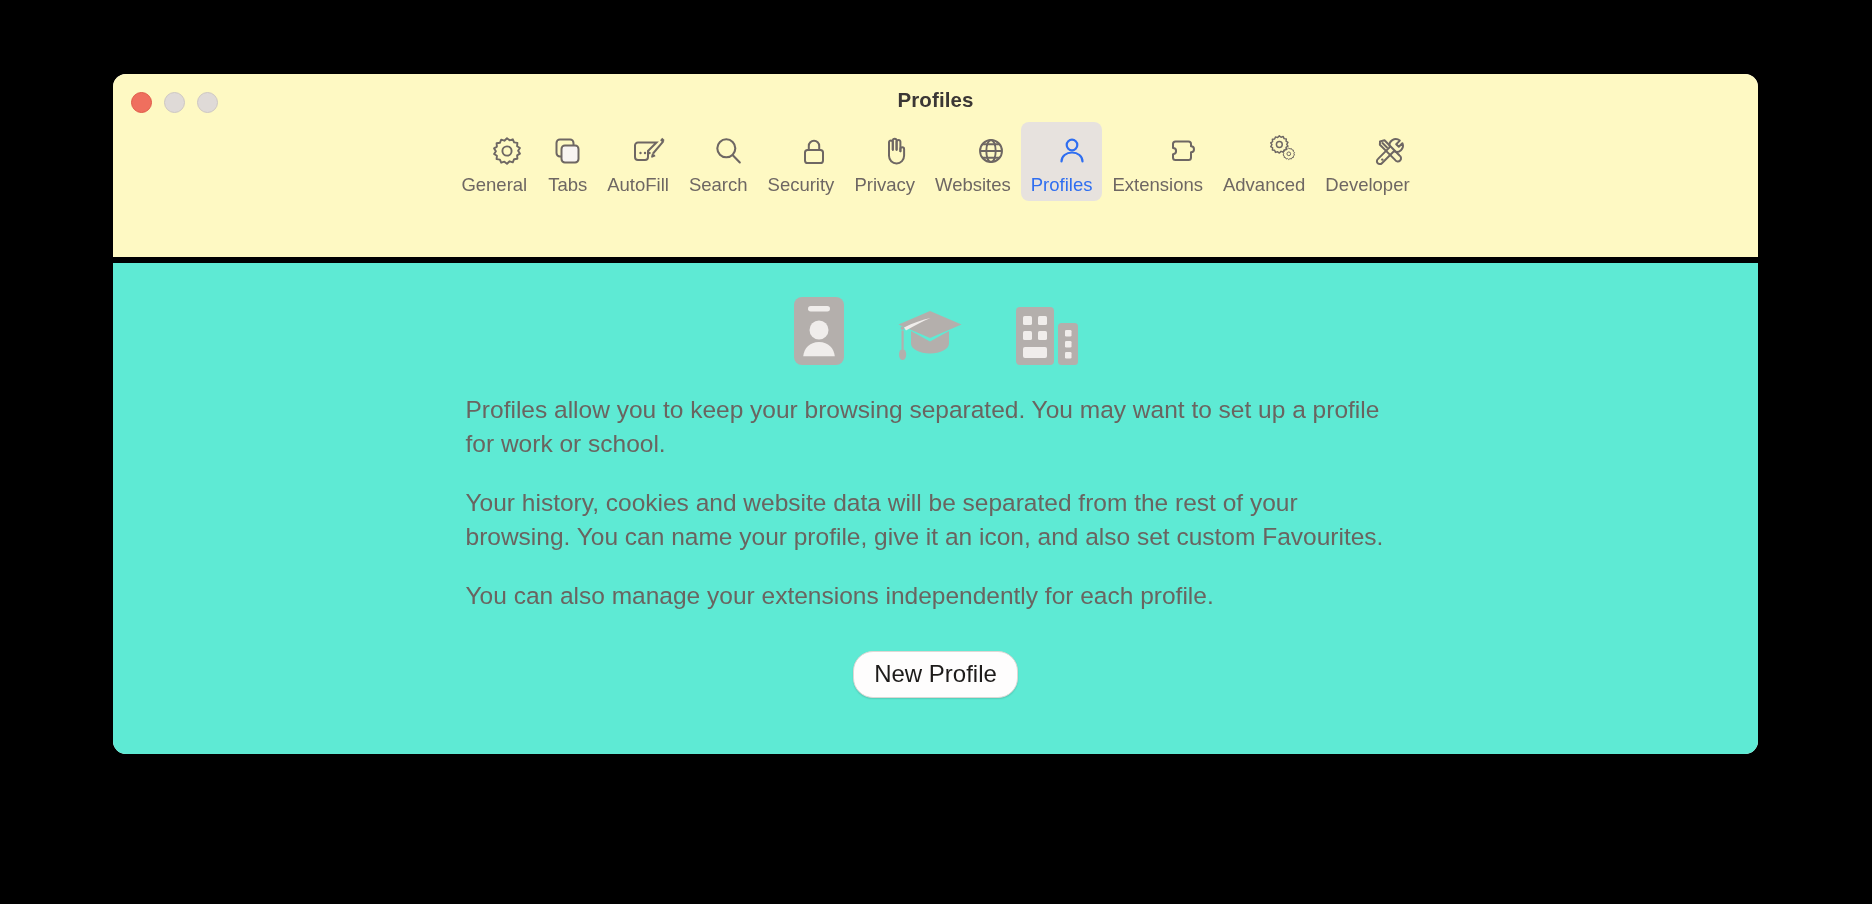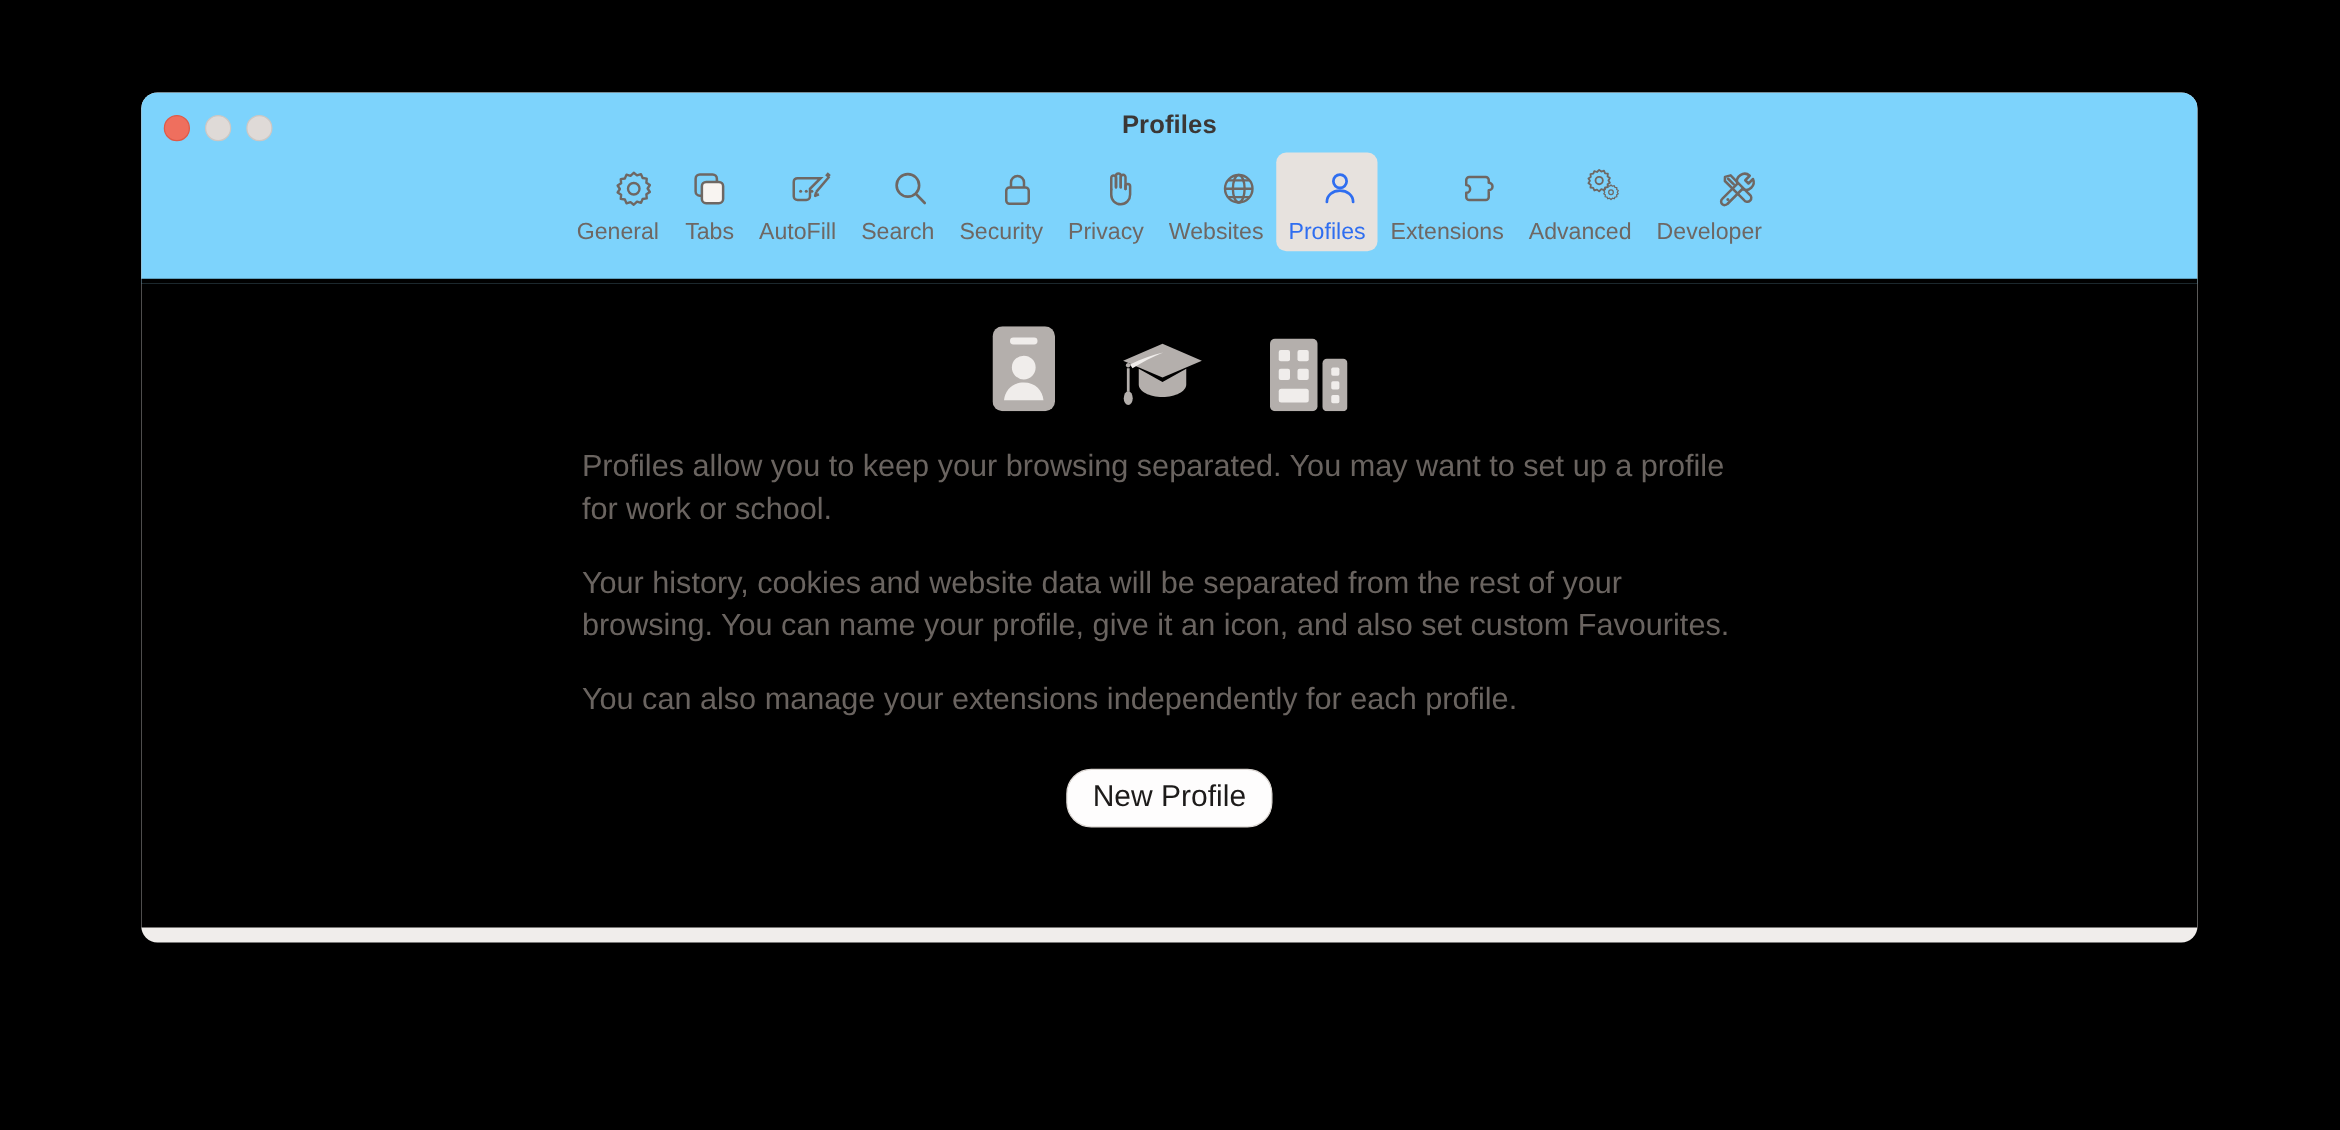--- a/index.html
+++ b/index.html
@@ -29,23 +29,23 @@
     height: 680px;
     border-radius: 13px;
     background: #f0edeb;
     overflow: hidden;
     box-shadow: 0 12px 44px rgba(0,0,0,0.55);
   }
 
   
   .chrome {
     position: relative;
-    background: #7dd3fc;
-    height: 153px;
-    border-bottom: 4px solid #000000;
+    background: #fef9c3;
+    height: 189px;
+    border-bottom: 6px solid #000000;
     box-sizing: border-box;
   }
 
   .traffic {
     position: absolute;
     left: 18px;
     top: 18px;
     display: flex;
     gap: 12px;
     align-items: center;
@@ -111,21 +111,21 @@
     color: #6e6763;
     white-space: nowrap;
     line-height: 1.1;
   }
   .tab.selected .lbl { color: #2f6ef0; }
 
   
   .content {
     position: relative;
     height: 515px;
-    background: #000000;
+    background: #5eead4;
     display: flex;
     flex-direction: column;
     align-items: center;
   }
 
   .hero-icons {
     display: flex;
     gap: 52px;
     align-items: flex-end;
     margin-top: 30px;

